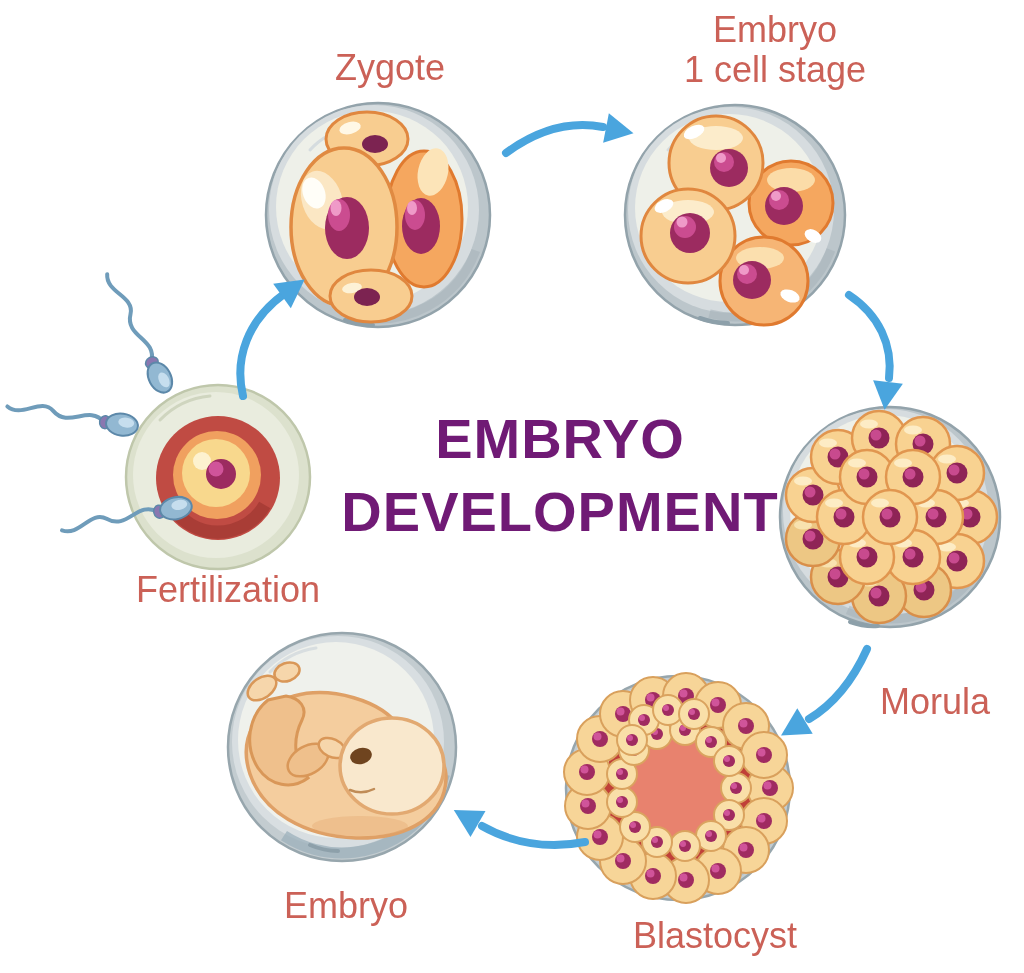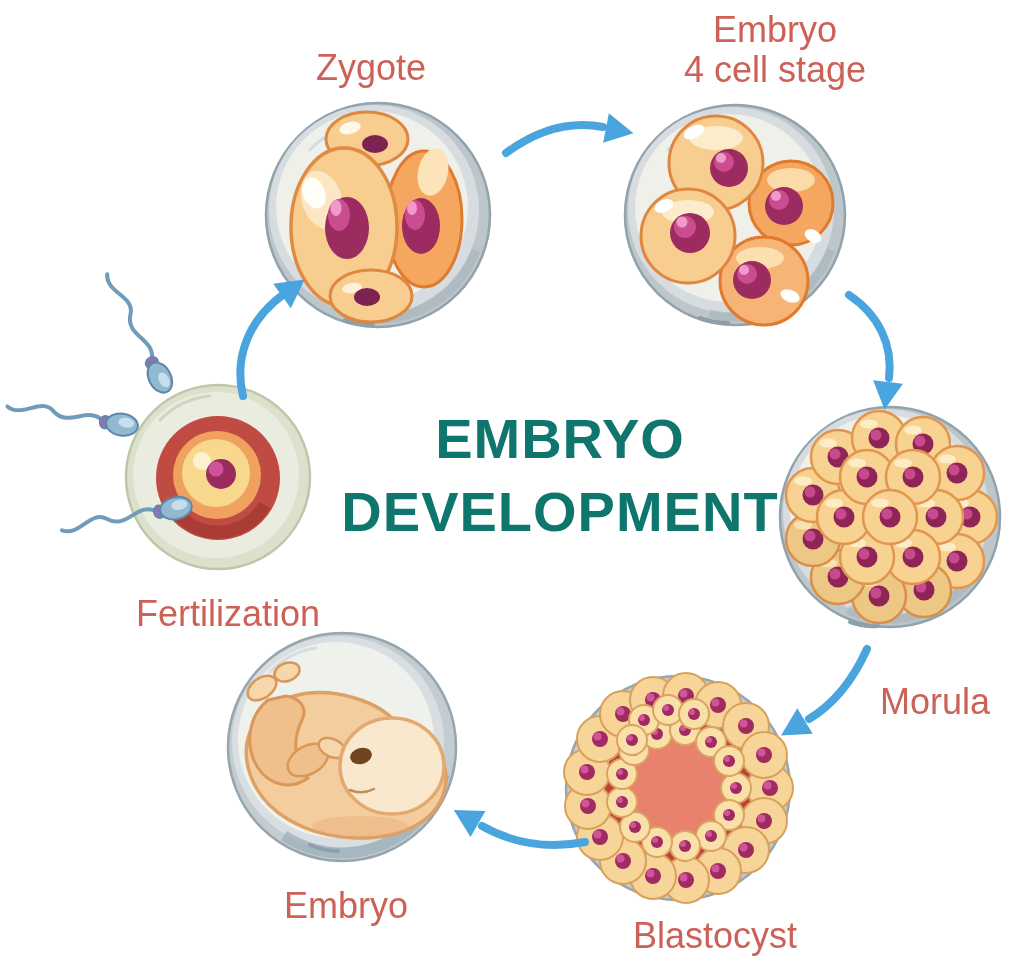--- a/index.html
+++ b/index.html
@@ -1,21 +1,21 @@
 <!DOCTYPE html>
 <html><head>
 <meta charset="utf-8">
 <style>
   html,body{margin:0;padding:0;background:#fff;}
   #canvas{position:relative;width:1024px;height:973px;background:#ffffff;overflow:hidden;
           font-family:"Liberation Sans",sans-serif;}
   #art{position:absolute;left:0;top:0;}
   .label{position:absolute;text-align:center;color:#cb6157;font-size:36px;line-height:1.12;}
   .label.two-line span{display:block;}
-  .title{position:absolute;text-align:center;color:#0f766e;font-weight:bold;
+  .title{position:absolute;text-align:center;color:#701a75;font-weight:bold;
          font-size:56px;line-height:1.3;letter-spacing:1px;}
 </style>
 </head>
 <body>
 
 <div id="canvas">
 
 <svg id="art" width="1024" height="973" viewBox="0 0 1024 973">
   <defs>
     <g id="mcell">
@@ -251,28 +251,28 @@
     <use href="#arrowhead" transform="translate(805,721) rotate(149)"></use>
   </g>
   <g>
     <path d="M 585 842 C 548 849 512 843 482 826" fill="none" stroke="#4aa5de" stroke-width="8" stroke-linecap="round"></path>
     <use href="#arrowhead" transform="translate(478,824) rotate(210)"></use>
   </g>
 </svg>
 
 <div class="title" style="left:320px;top:403px;width:480px;">EMBRYO DEVELOPMENT</div>
 
-<div class="label" style="left:271px;top:48px;width:200px;">Zygote</div>
+<div class="label" style="left:290px;top:48px;width:200px;">Zygote</div>
 
 <div class="label two-line" style="left:650px;top:10px;width:250px;">
   <span>Embryo</span>
-  <span>4 cell stage</span>
+  <span>1 cell stage</span>
 </div>
 
-<div class="label" style="left:98px;top:570px;width:260px;margin-top:24px;">Fertilization</div>
+<div class="label" style="left:98px;top:570px;width:260px;">Fertilization</div>
 
 <div class="label" style="left:855px;top:682px;width:160px;">Morula</div>
 
 <div class="label" style="left:577px;top:916px;width:220px;text-align:right;">Blastocyst</div>
 
 <div class="label" style="left:246px;top:886px;width:200px;">Embryo</div>
 
 </div>
 
 </body></html>

